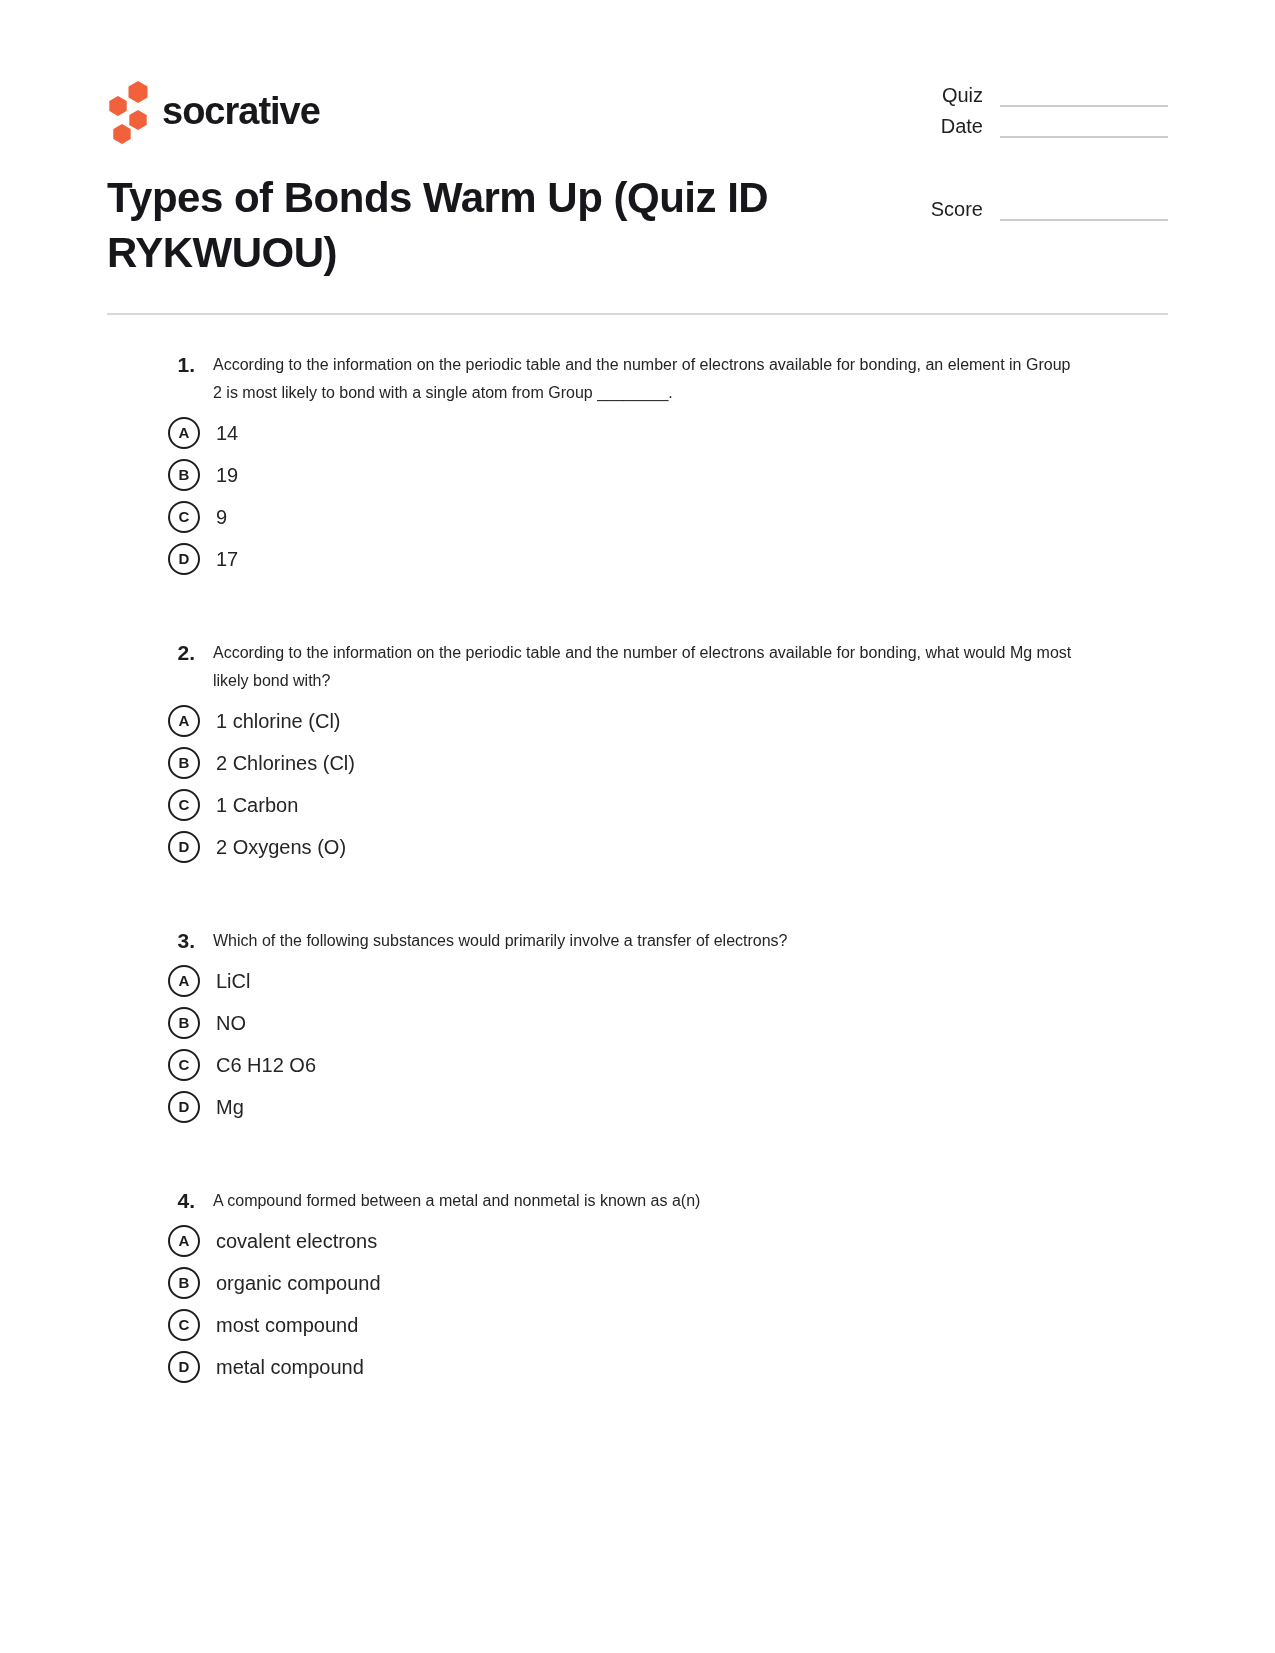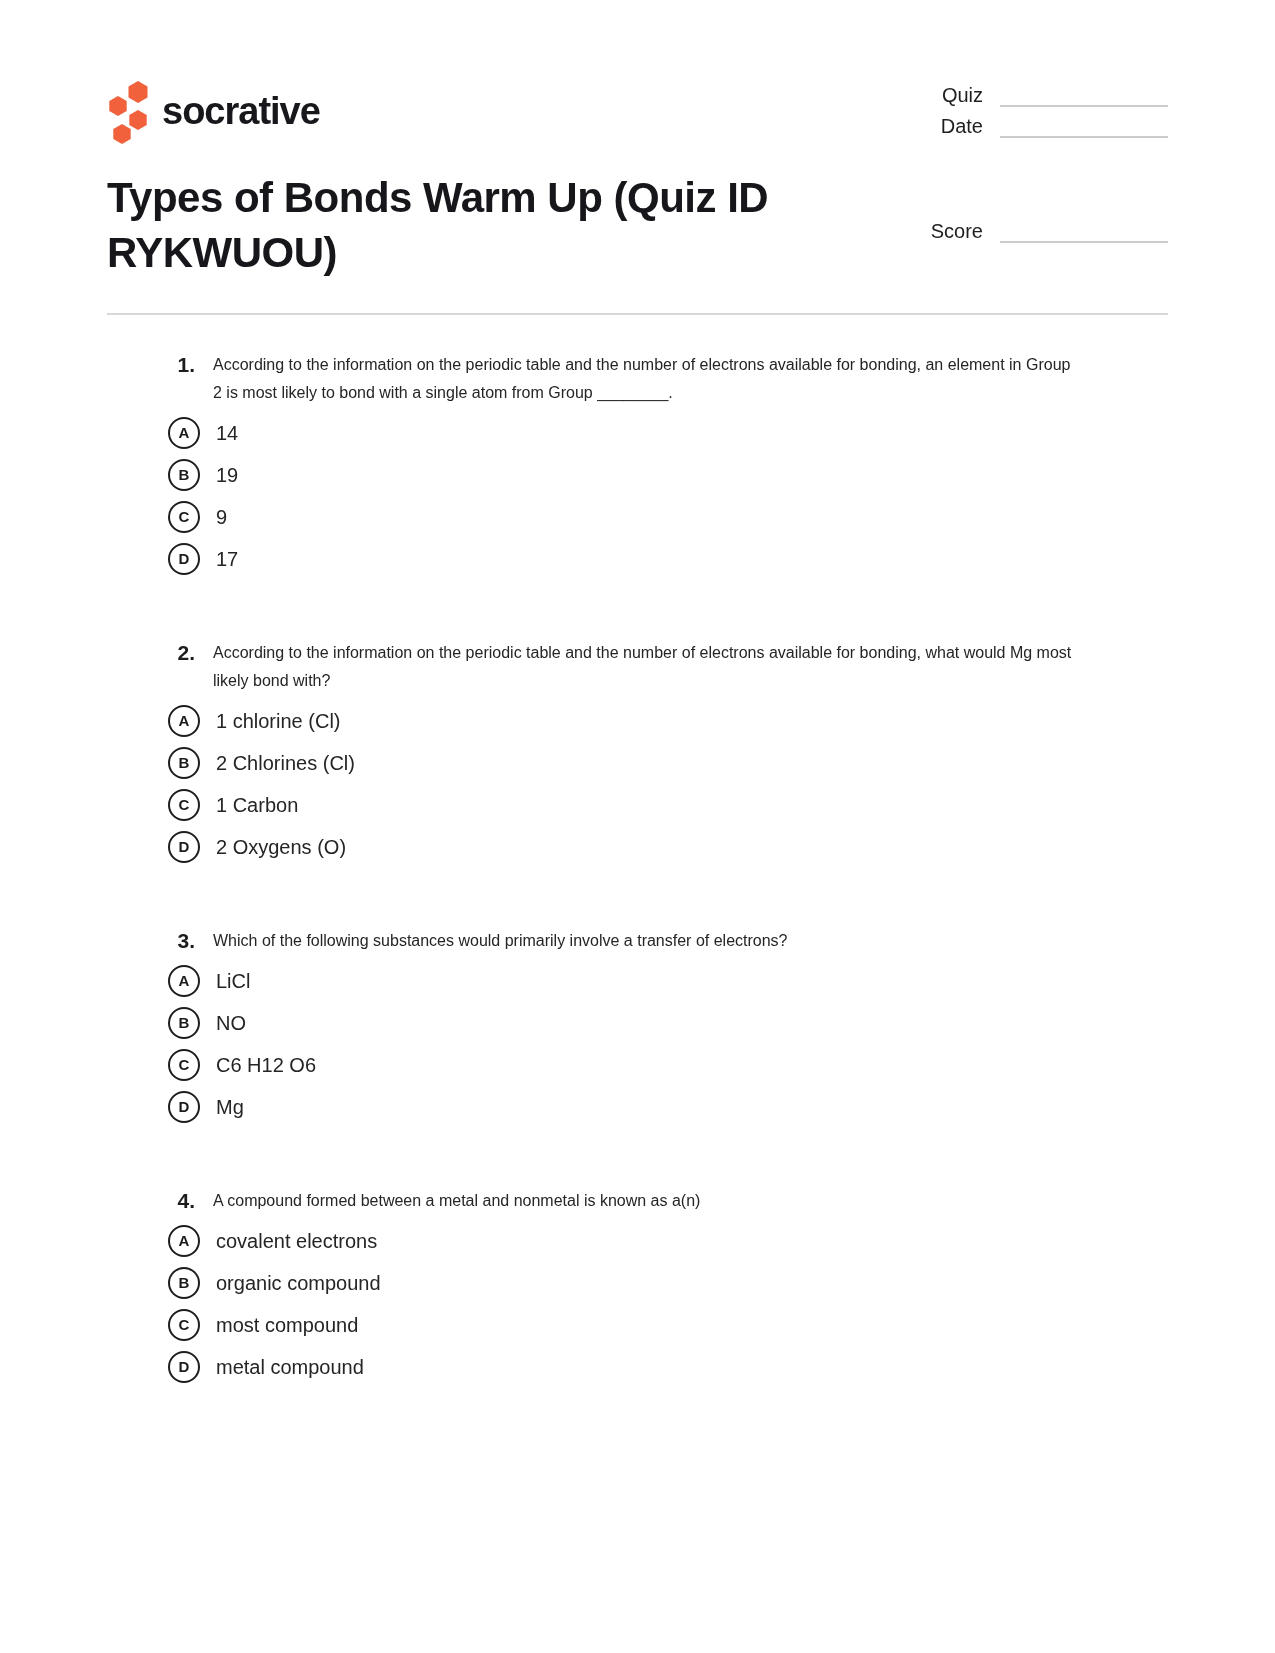--- a/index.html
+++ b/index.html
@@ -47,21 +47,21 @@
   .title-row { display: flex; justify-content: space-between; align-items: flex-start; margin-top: 24px; }
   .doc-title {
     margin: 0;
     max-width: 720px;
     font-size: 42px;
     line-height: 1.32;
     font-weight: bold;
     letter-spacing: -0.5px;
     color: #17161b;
   }
-  .score-wrap { width: 268px; margin-top: 50px; }
+  .score-wrap { width: 268px; margin-top: 28px; }
 
   .divider {
     border: none;
     border-top: 2px solid #d8d8d8;
     margin: 32px 0 0 0;
   }
 
   
   .questions { margin-top: 36px; }
   .question { margin-bottom: 64px; }

